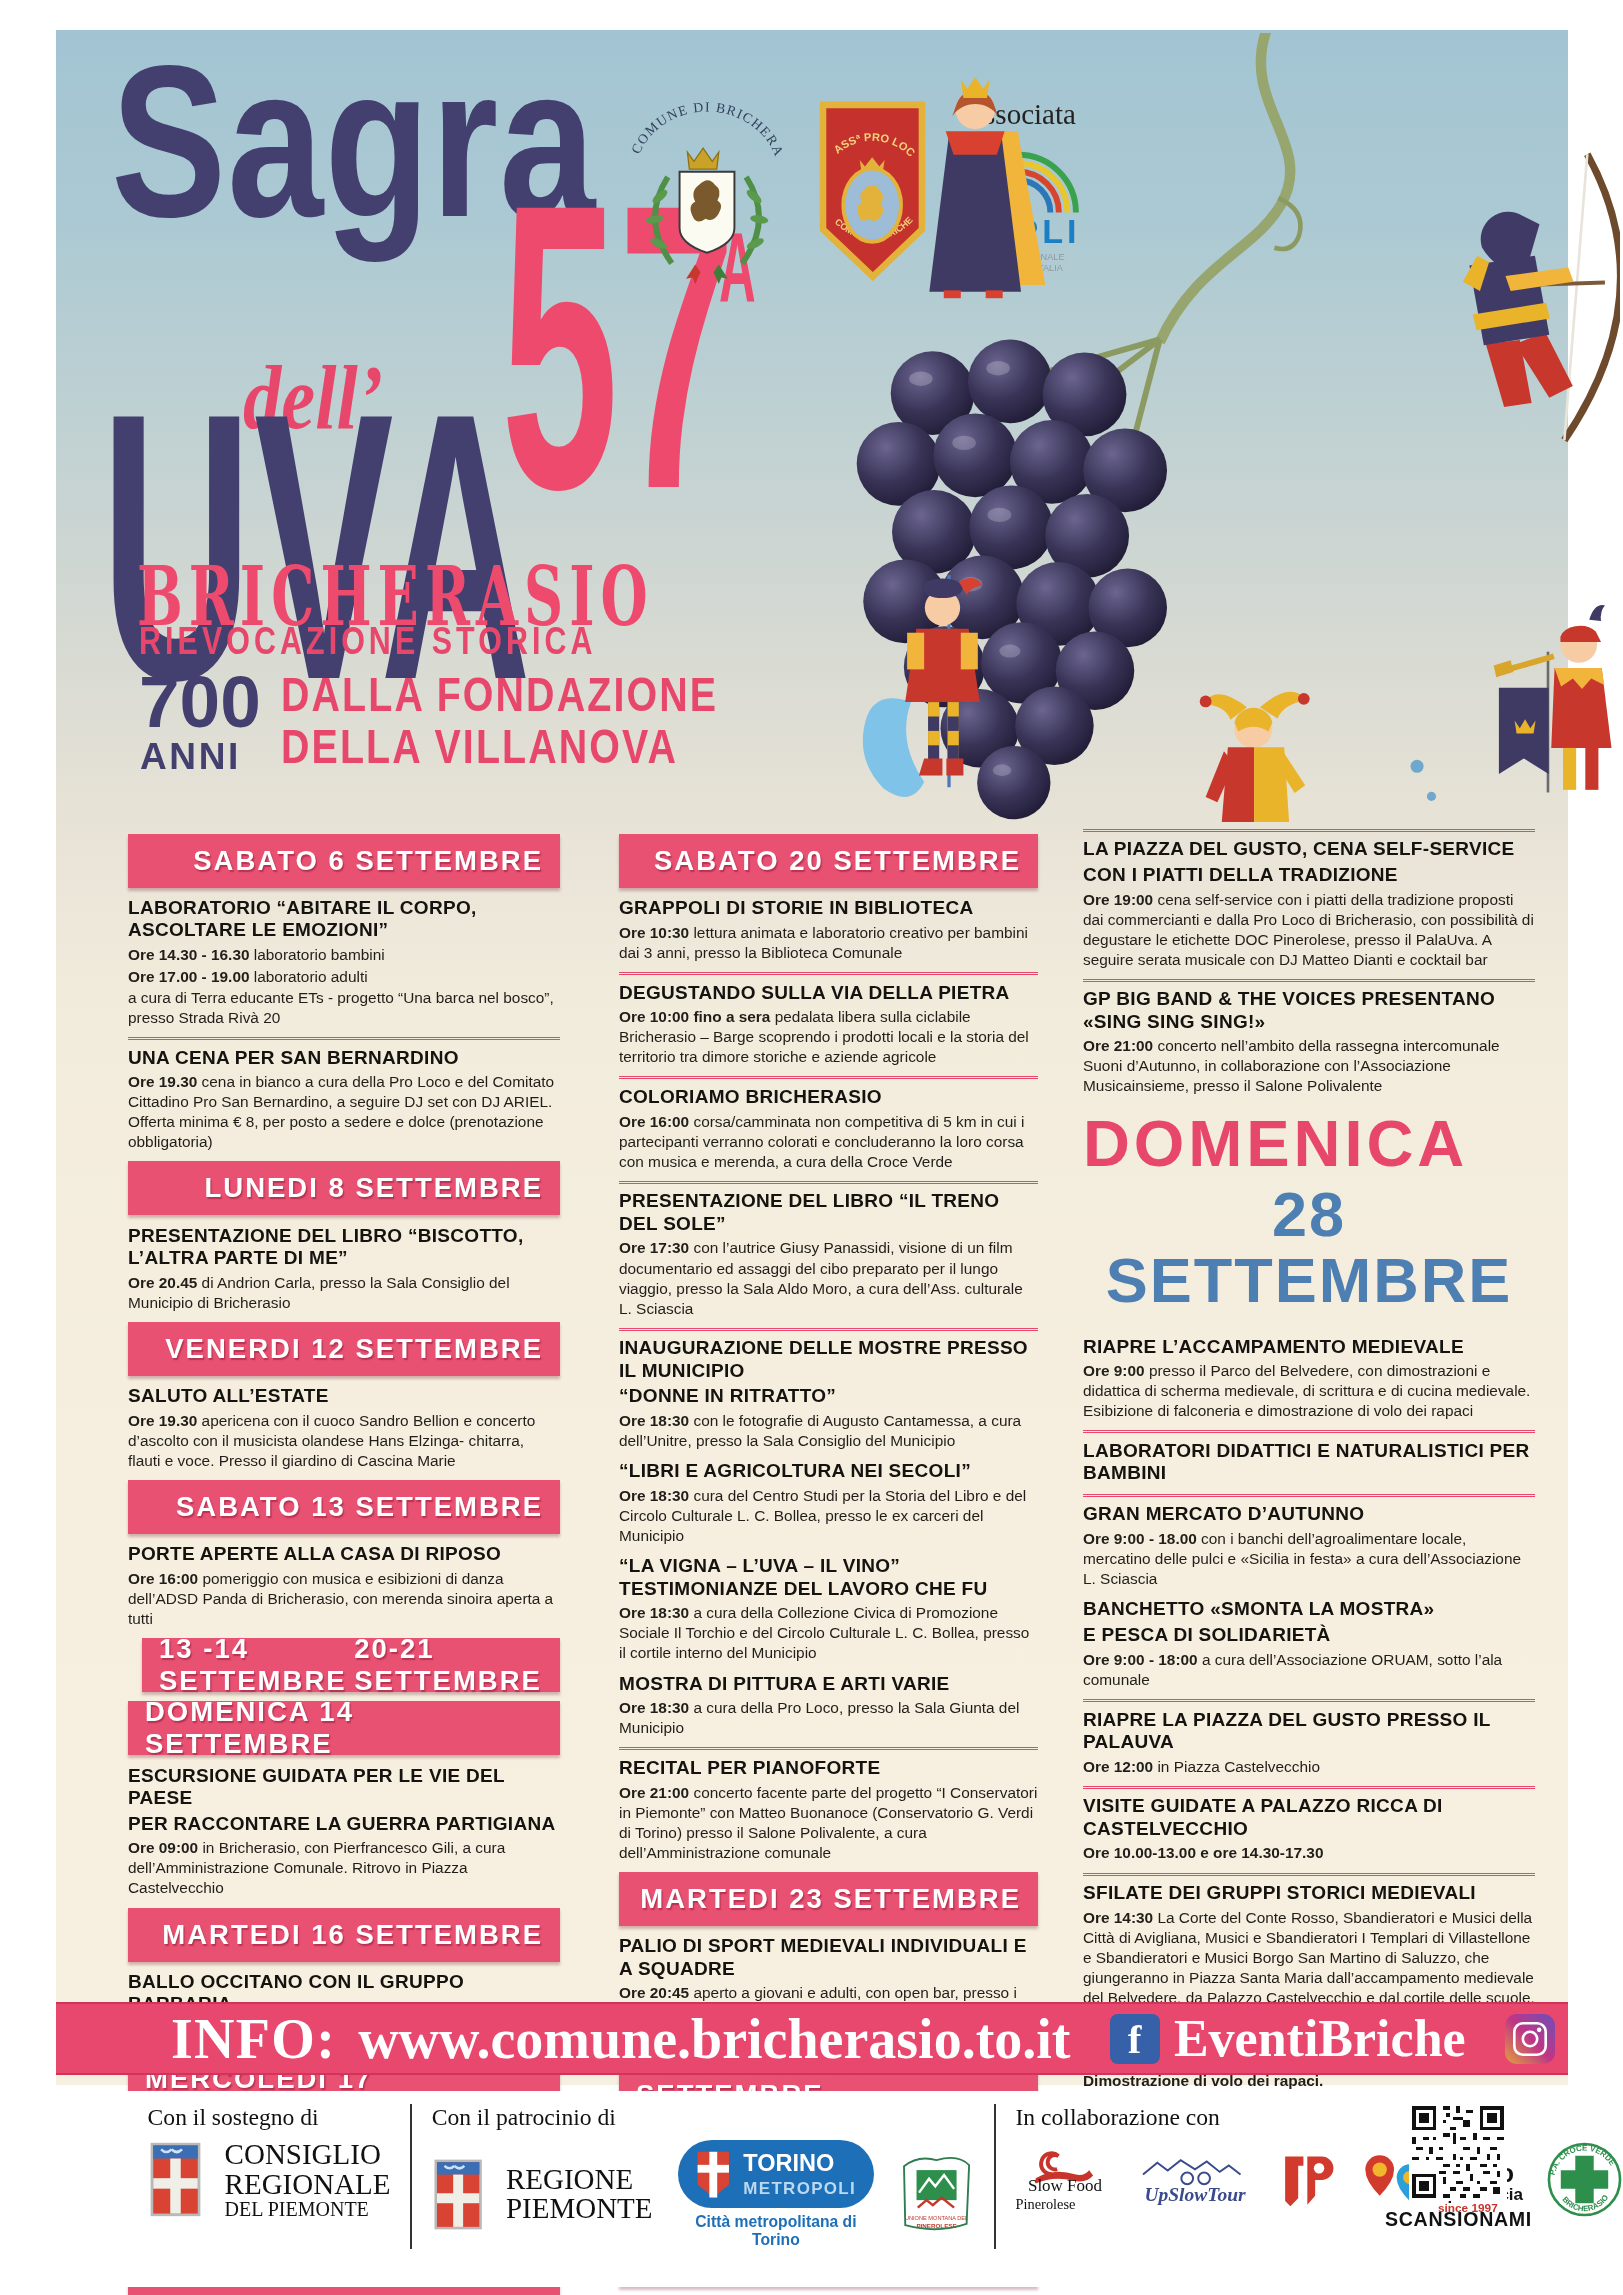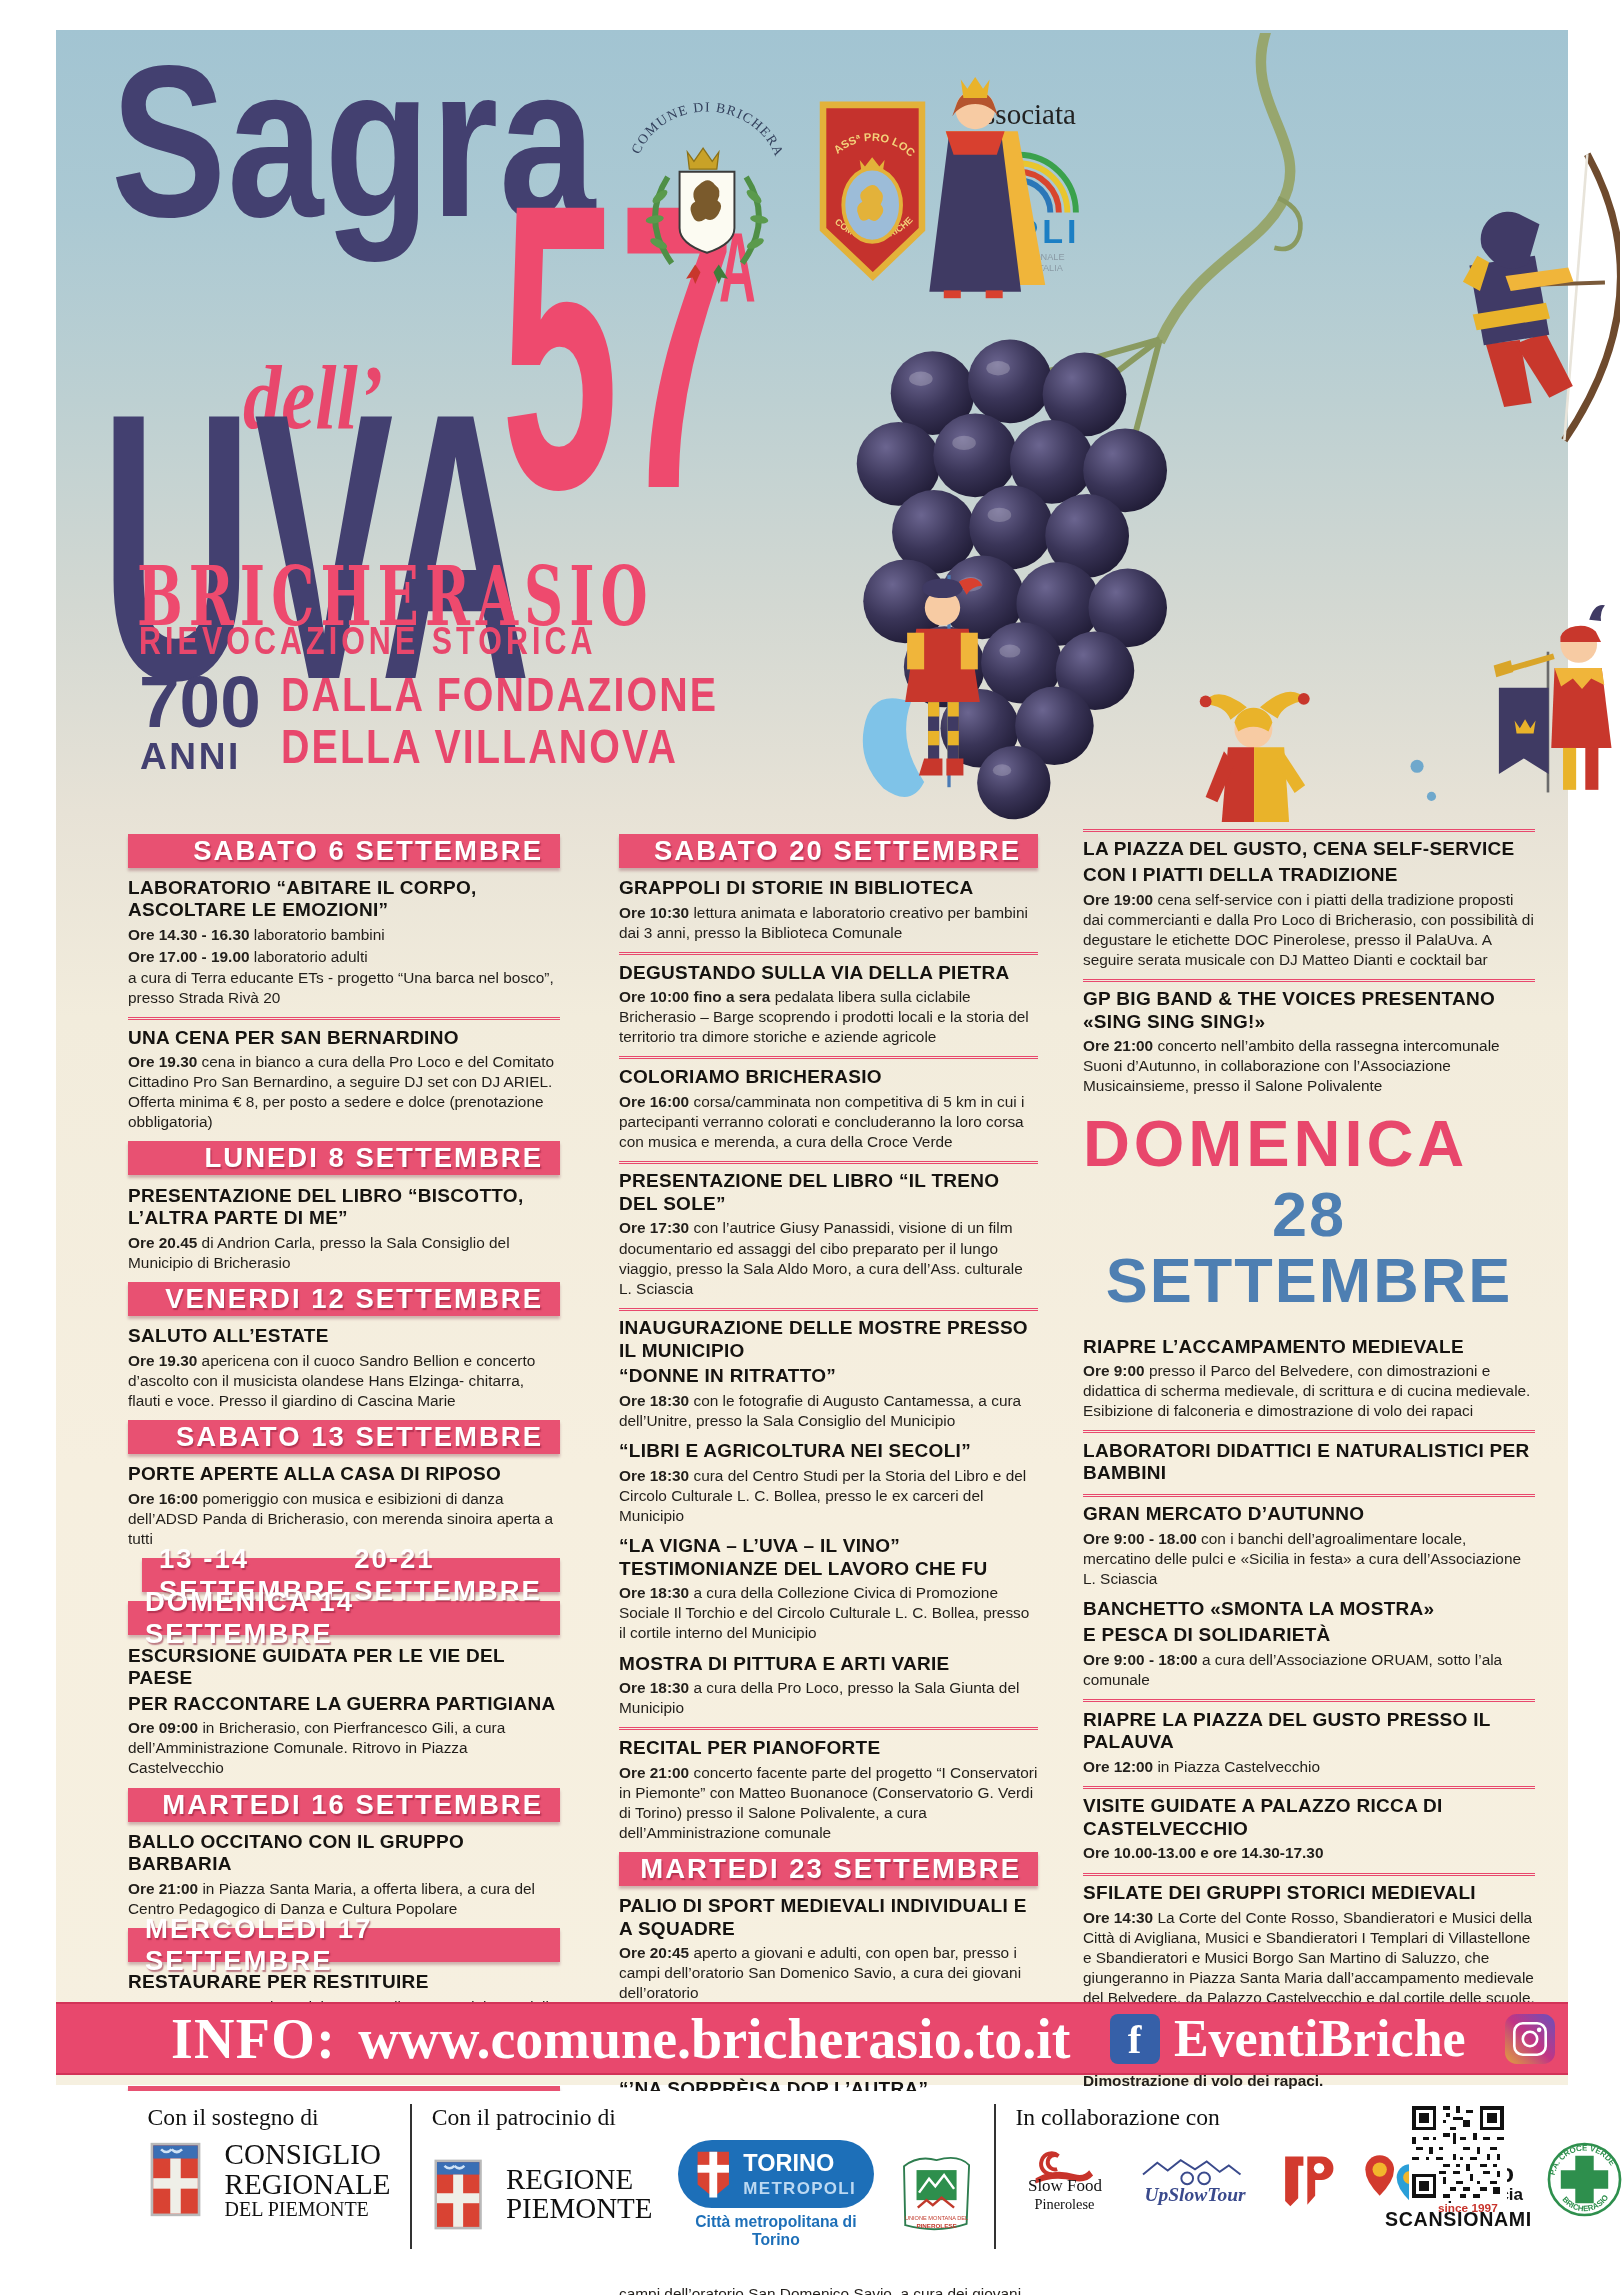--- a/index.html
+++ b/index.html
@@ -31,21 +31,21 @@
   .logo-comune{position:absolute;left:622px;top:79px;}
   .logo-proloco{position:absolute;left:815px;top:97px;}
   .logo-unpli{position:absolute;left:941px;top:98px;width:157px;text-align:center;}
   .logo-unpli .assoc{font-family:"Liberation Serif",serif;font-size:29px;color:#222;margin-bottom:3.9px;}
   .illus{position:absolute;left:841px;top:33px;}
   
   .col{position:absolute;top:826px;}
   .col1{left:128px;width:432px;}
   .col2{left:619px;width:419px;}
   .col3{left:1083px;width:452px;}
-  .day-banner{height:34px;margin:7.9px 0 9.2px;display:flex;align-items:center;justify-content:flex-end;
+  .day-banner{height:54px;margin:7.9px 0 9.2px;display:flex;align-items:center;justify-content:flex-end;
     padding:0 17px;background:#e85172;color:#fff;font-size:27.5px;letter-spacing:2px;font-weight:bold;
     text-shadow:1.3px 2px 1.3px rgba(140,25,55,.55);box-shadow:0 2.6px 2.6px rgba(120,40,60,.3);}
   .day-banner.split{justify-content:space-between;margin-left:14px;}
   .sep{border-top:3.3px double #e8486d;margin:2.6px 0 6.5px;}
   .event{margin:1.3px 0 9.2px;}
   .ev-title{font-weight:bold;font-size:19px;letter-spacing:0.3px;line-height:1.18;color:#151310;margin-bottom:3.3px;}
   .ev-title.big{font-size:27.5px;letter-spacing:0.7px;}
   .event p{font-family:Liberation Sans, sans-serif;font-size:15.4px;line-height:1.3;margin:1.3px 0;color:#211e1a;}
   .event p b{font-weight:bold;}
   .bigdate1{font-weight:bold;font-size:65px;color:#e8476c;text-align:left;letter-spacing:3.9px;
@@ -504,21 +504,21 @@
             <path d="M30,86 l14,-12 l10,8 l14,-12 l20,16" stroke="#c0392b" stroke-width="4" fill="none"></path>
             <text x="60" y="106" text-anchor="middle" font-family="Liberation Sans,sans-serif" font-size="9" fill="#c0392b">UNIONE MONTANA DEL</text>
             <text x="60" y="118" text-anchor="middle" font-family="Liberation Sans,sans-serif" font-size="10" font-weight="bold" fill="#c0392b">PINEROLESE</text>
           </svg>
         </div>
       </div>
       <div class="fdiv"></div>
       <div class="fgroup">
         <div class="flabel">In collaborazione con</div>
         <div class="frow">
-          <div style="text-align:center;">
+          <div style="">
             <svg width="98" height="46" viewBox="0 0 150 70">
               <path d="M55,40 a16,16 0 1 1 10,-28 a11,11 0 1 0 -2,20" stroke="#c8332b" stroke-width="6" fill="none"></path>
               <path d="M30,46 q28,-16 60,-6 q14,4 22,-6 l6,8 q-10,12 -30,8 q-30,-8 -58,4 z" fill="#c8332b"></path>
               <text x="75" y="66" text-anchor="middle" font-family="Liberation Serif,serif" font-size="26" fill="#111">Slow Food</text>
             </svg>
             <div style="font-family:'Liberation Serif',serif;font-size:14.4px;color:#111;">Pinerolese</div>
           </div>
           <svg width="118" height="52" viewBox="0 0 180 80">
             <path d="M10,30 l22,-18 l16,12 l20,-16 l22,14 l18,-12 l20,16 l14,-10 l18,14" stroke="#3a4a8c" stroke-width="3" fill="none"></path>
             <circle cx="78" cy="36" r="9" fill="none" stroke="#3a4a8c" stroke-width="3"></circle>

